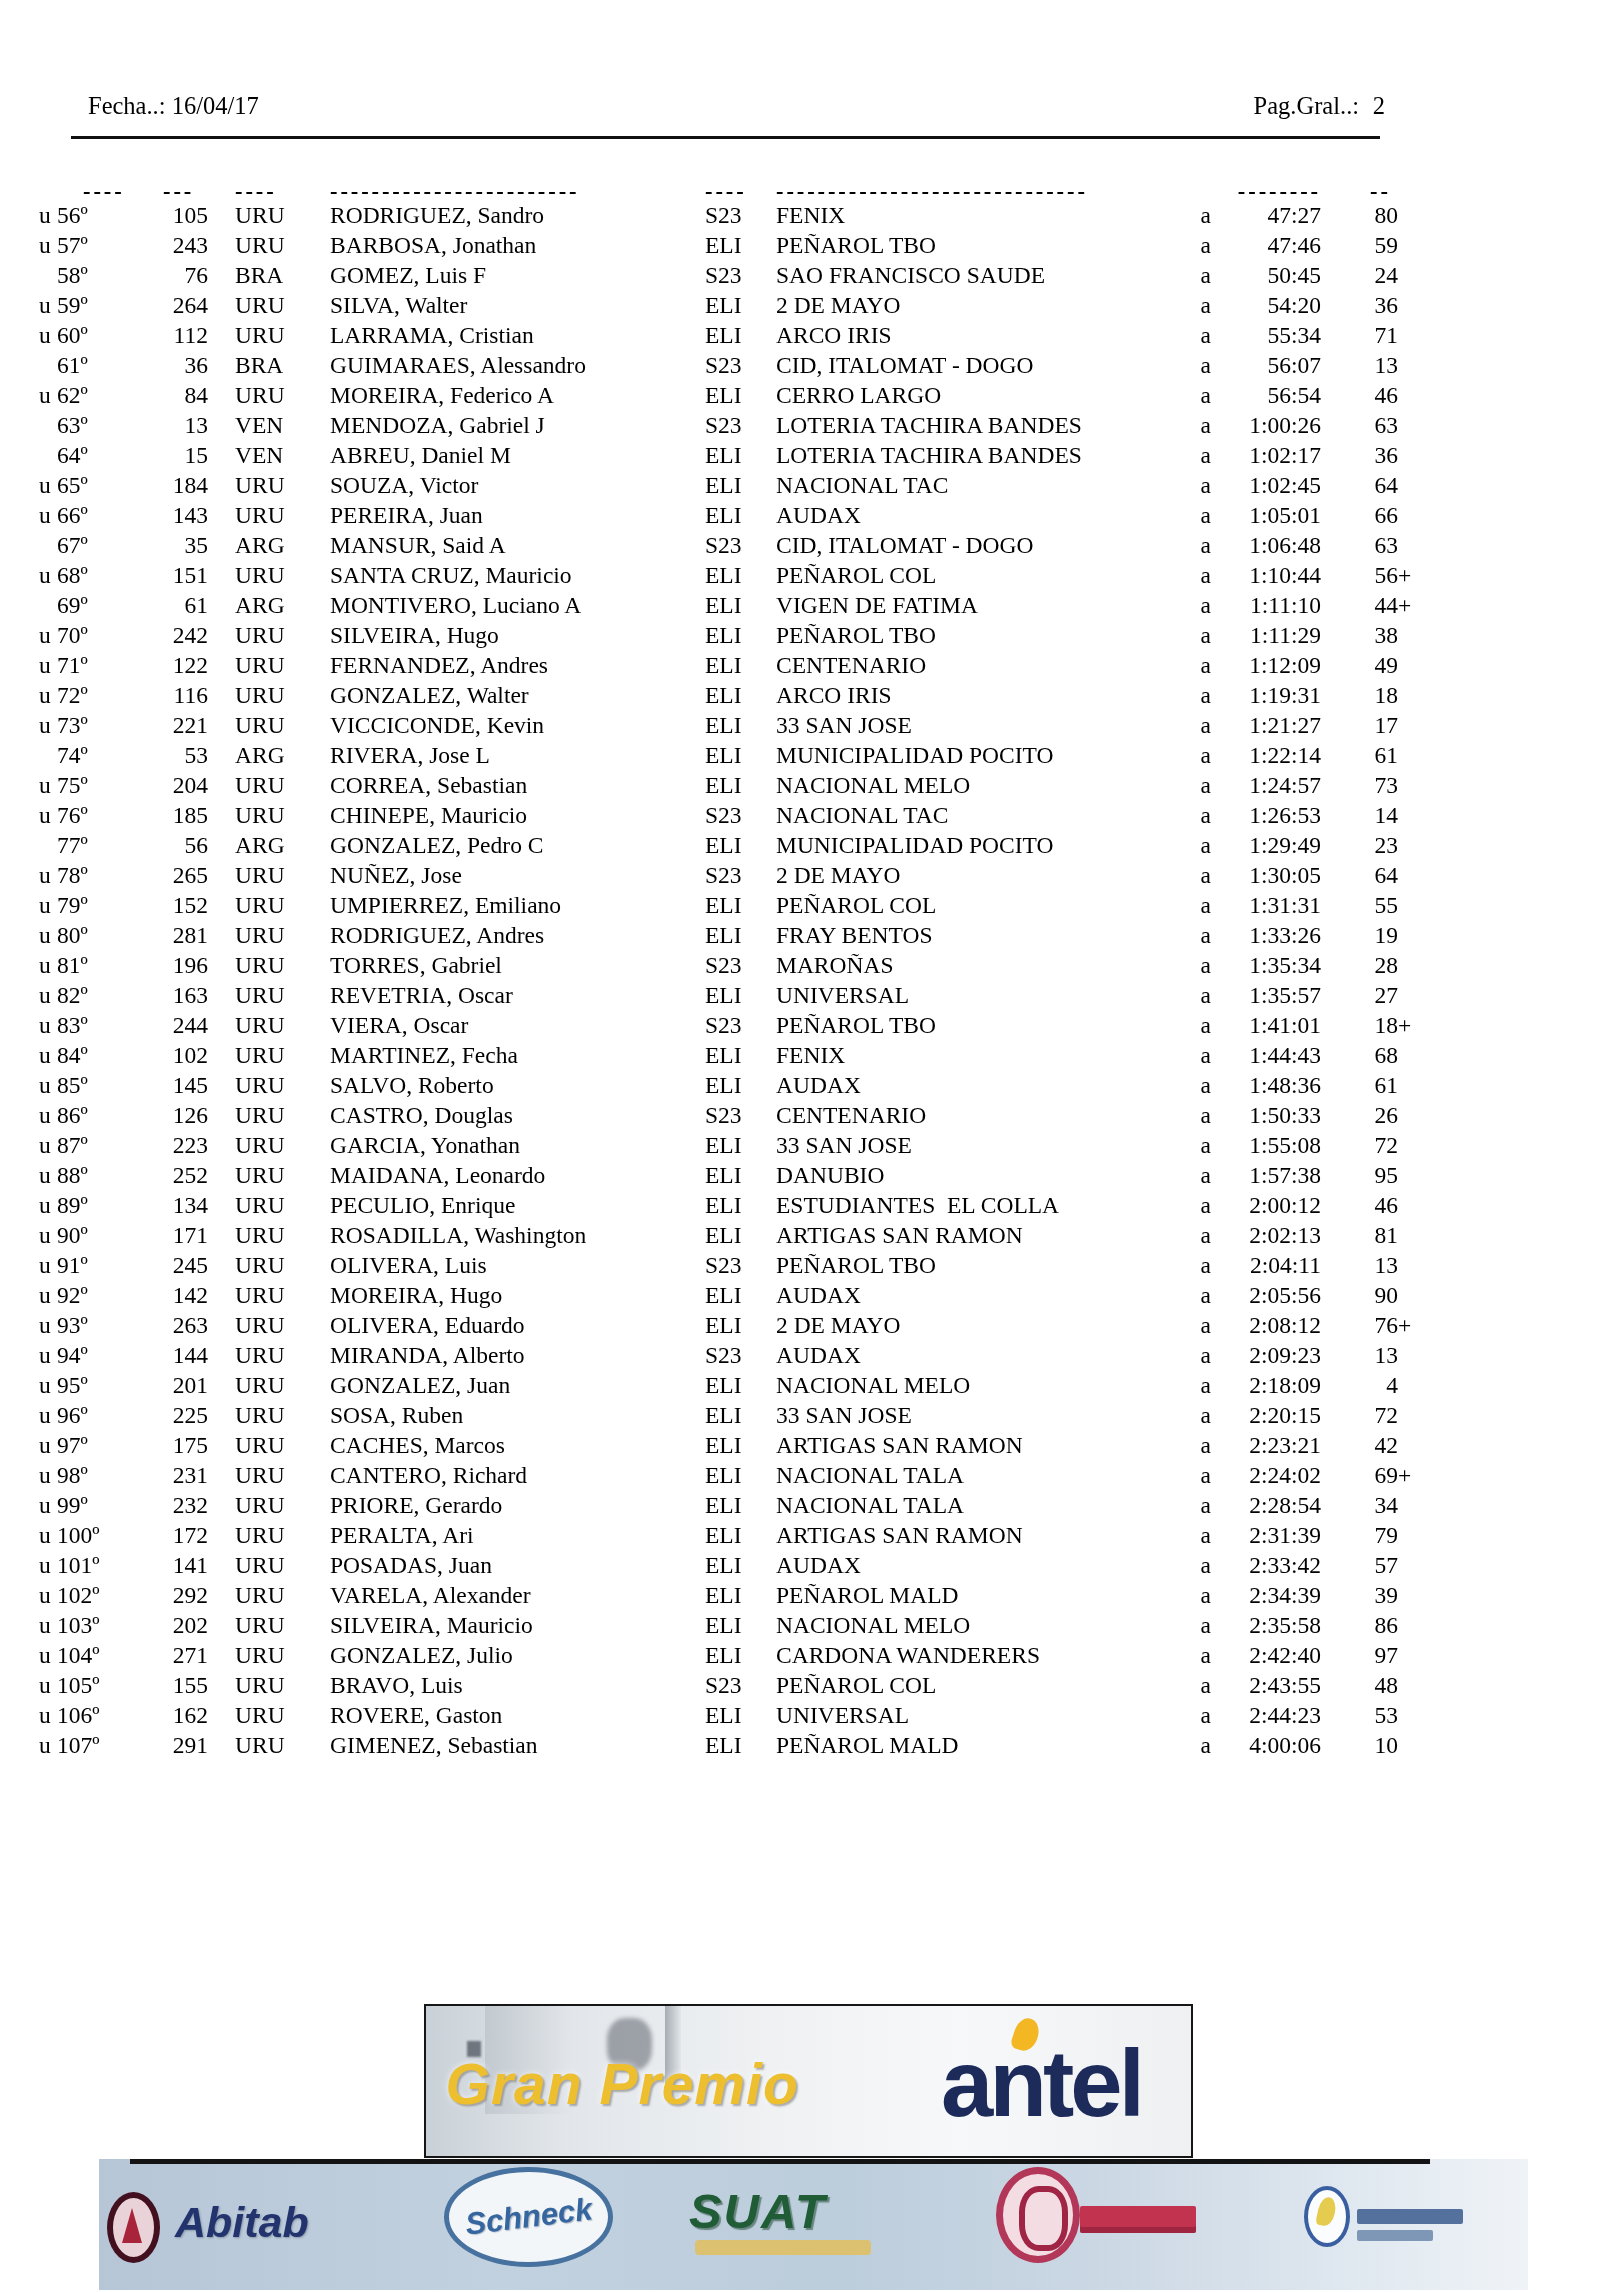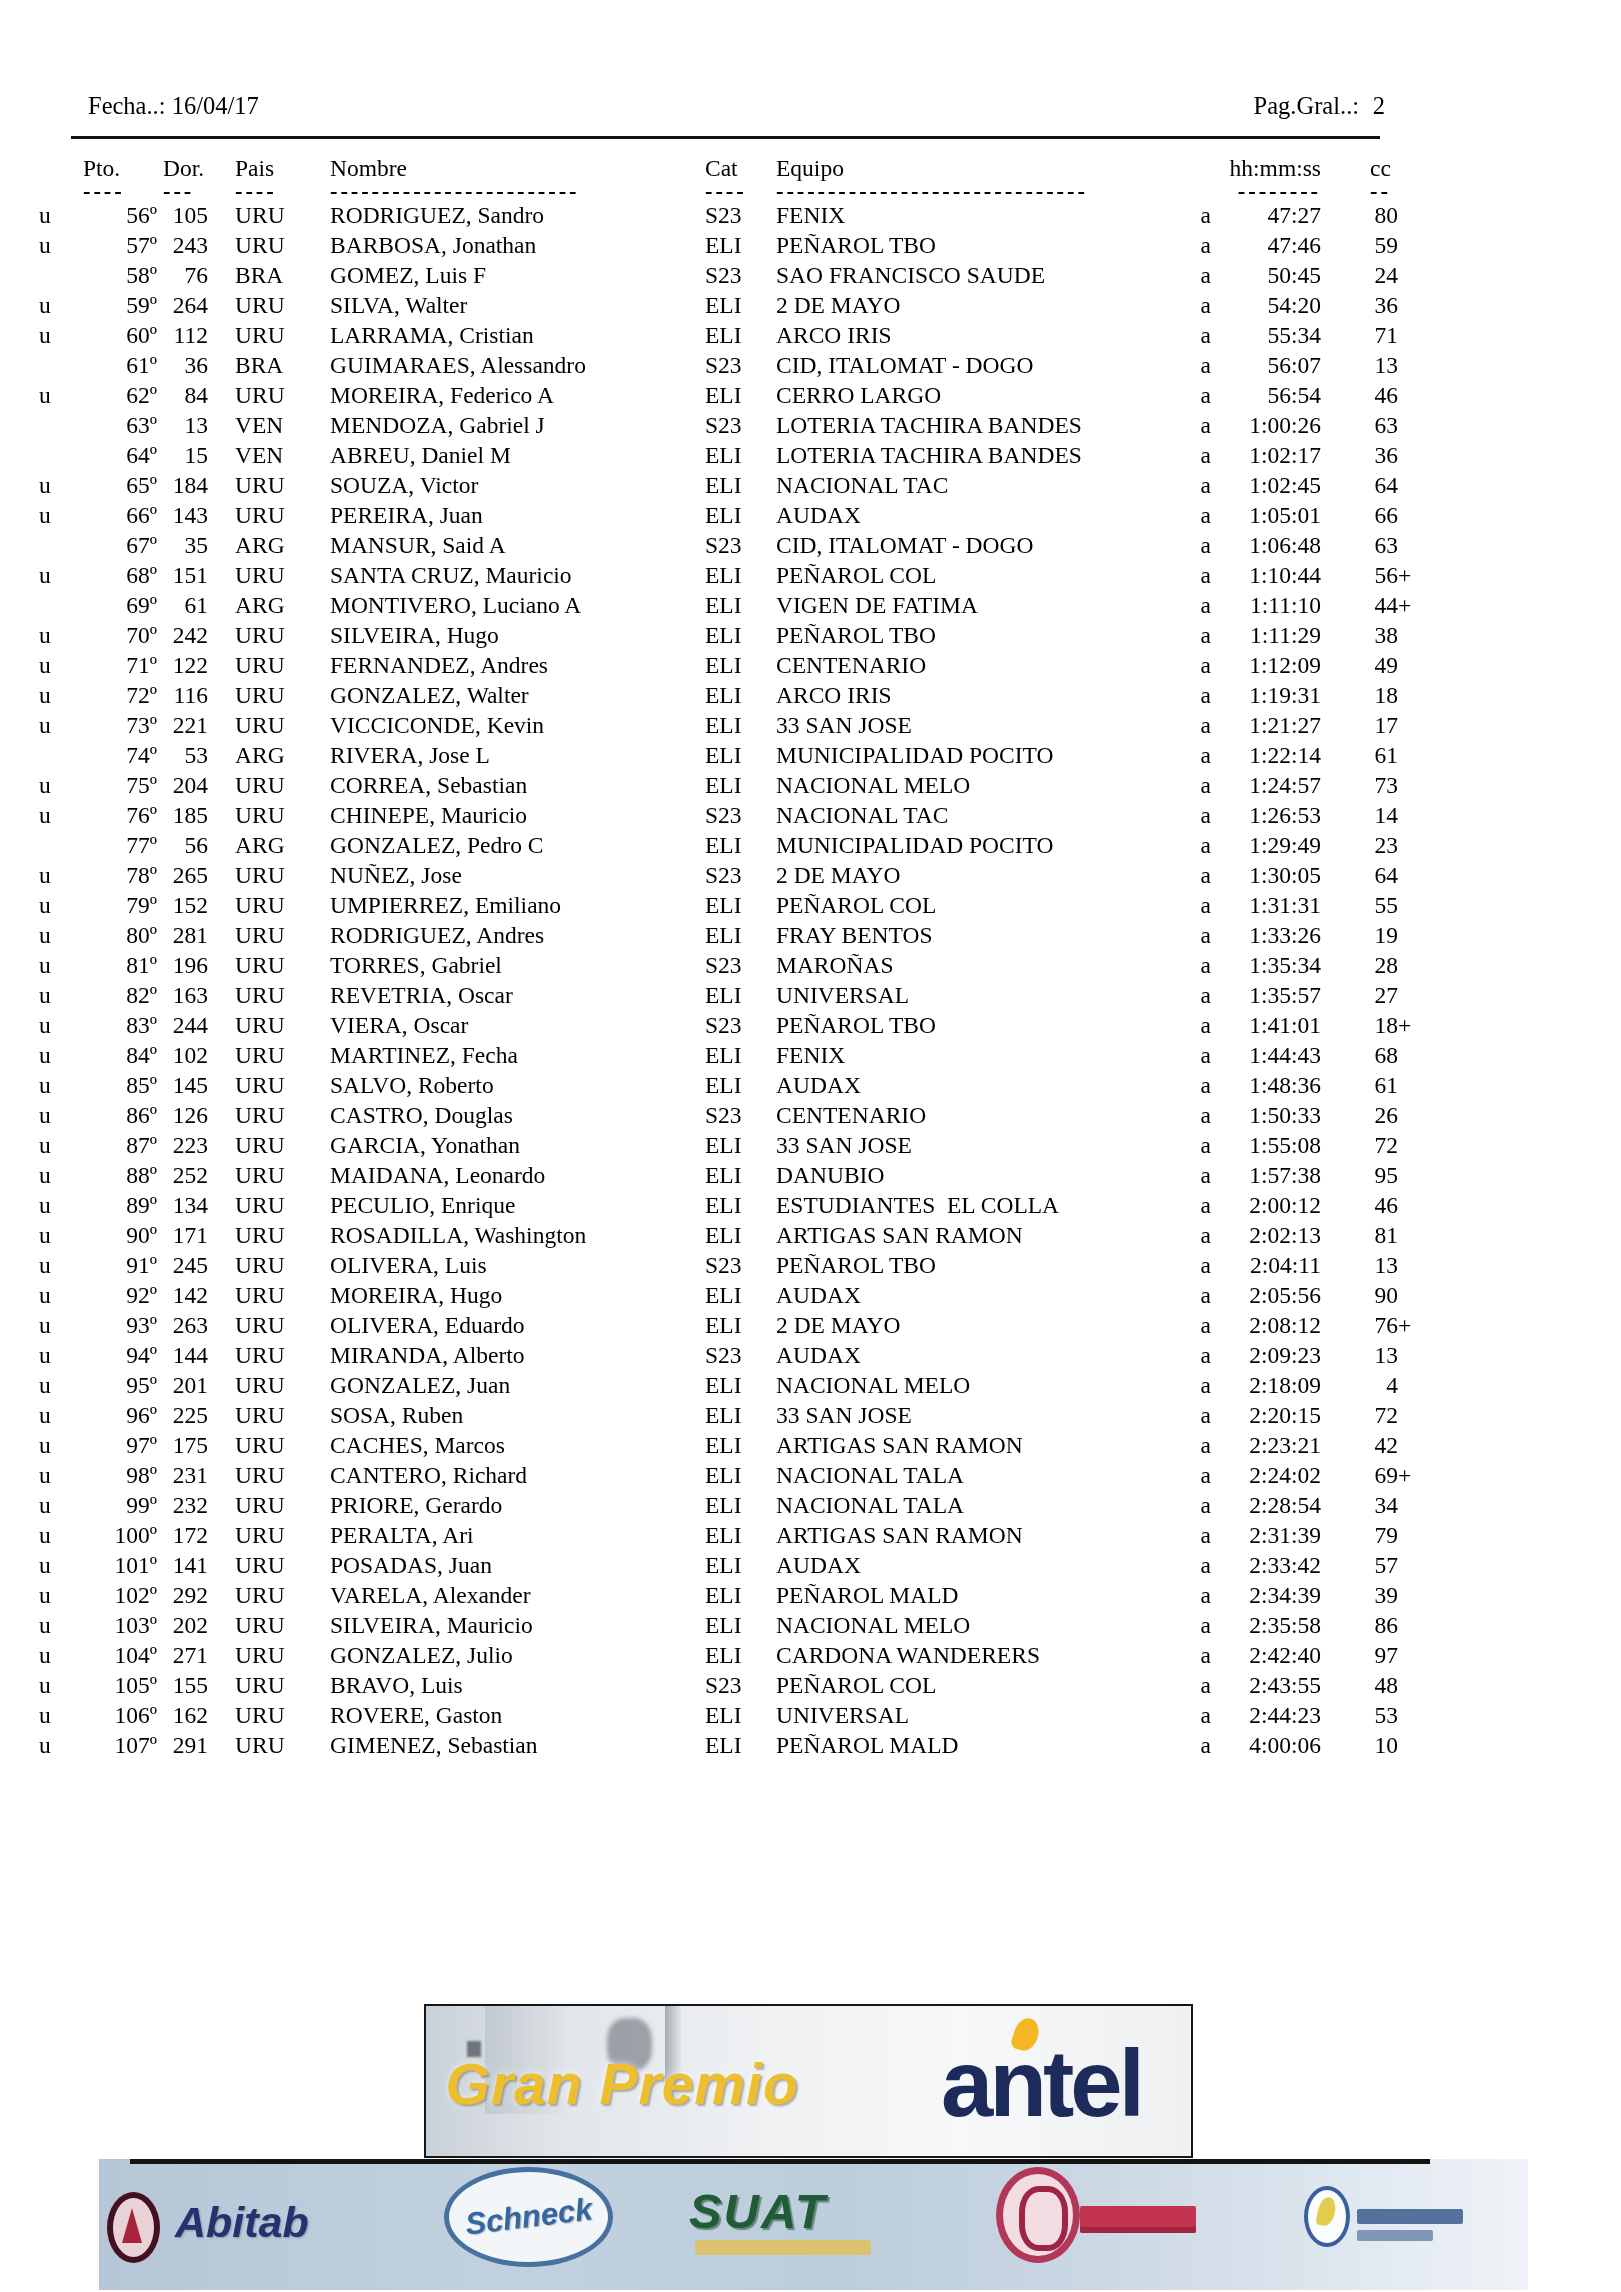--- a/index.html
+++ b/index.html
@@ -28,21 +28,21 @@
   .h-cat    { left:705px; }
   .h-equipo { left:776px; }
   .h-time   { left:1221px; width:100px; text-align:right; }
   .h-cc     { left:1370px; }
 
   
   .rows { left:0; top:200px; width:1621px; }
   .row { position:relative; height:30px; font-size:23.5px; line-height:30px; }
   .c { position:absolute; top:0; white-space:pre; }
   .c-flag   { left:39px; }
-  .c-pto    { left:57px;  width:100px; text-align:right; }
+  .c-pto    { left:57px;  width:100px; text-align:left; }
   .c-dor    { left:155px; width:53px;  text-align:right; }
   .c-pais   { left:235px; }
   .c-nombre { left:330px; }
   .c-cat    { left:705px; }
   .c-equipo { left:776px; }
   .c-a      { left:1194px; width:23.5px; text-align:center; }
   .c-time   { left:1221px; width:100px; text-align:right; }
   .c-cc     { left:1339px; width:59px;  text-align:right; }
   .c-plus   { left:1398px; width:19.6px;  text-align:left; }
 
@@ -132,30 +132,20 @@
 </style>
 </head>
 <body>
 
 <div class="page">
 
   <div class="abs fecha pre"><span>Fecha..:</span><span> </span><span>16/04/17</span></div>
   <div class="abs paggral pre"><span>Pag.Gral..:</span><span class="num">2</span></div>
   <div class="abs toprule"></div>
 
-  <div class="abs thead">
-    <span class="c h-pto">Pto.</span>
-    <span class="c h-dor">Dor.</span>
-    <span class="c h-pais">Pais</span>
-    <span class="c h-nombre">Nombre</span>
-    <span class="c h-cat">Cat</span>
-    <span class="c h-equipo">Equipo</span>
-    <span class="c h-time">hh:mm:ss</span>
-    <span class="c h-cc">cc</span>
-  </div>
 
   <div class="abs dashrow">
     <span class="c h-pto">----</span>
     <span class="c h-dor">---</span>
     <span class="c h-pais">----</span>
     <span class="c h-nombre">------------------------</span>
     <span class="c h-cat">----</span>
     <span class="c h-equipo">------------------------------</span>
     <span class="c h-time">--------</span>
     <span class="c h-cc">--</span>

